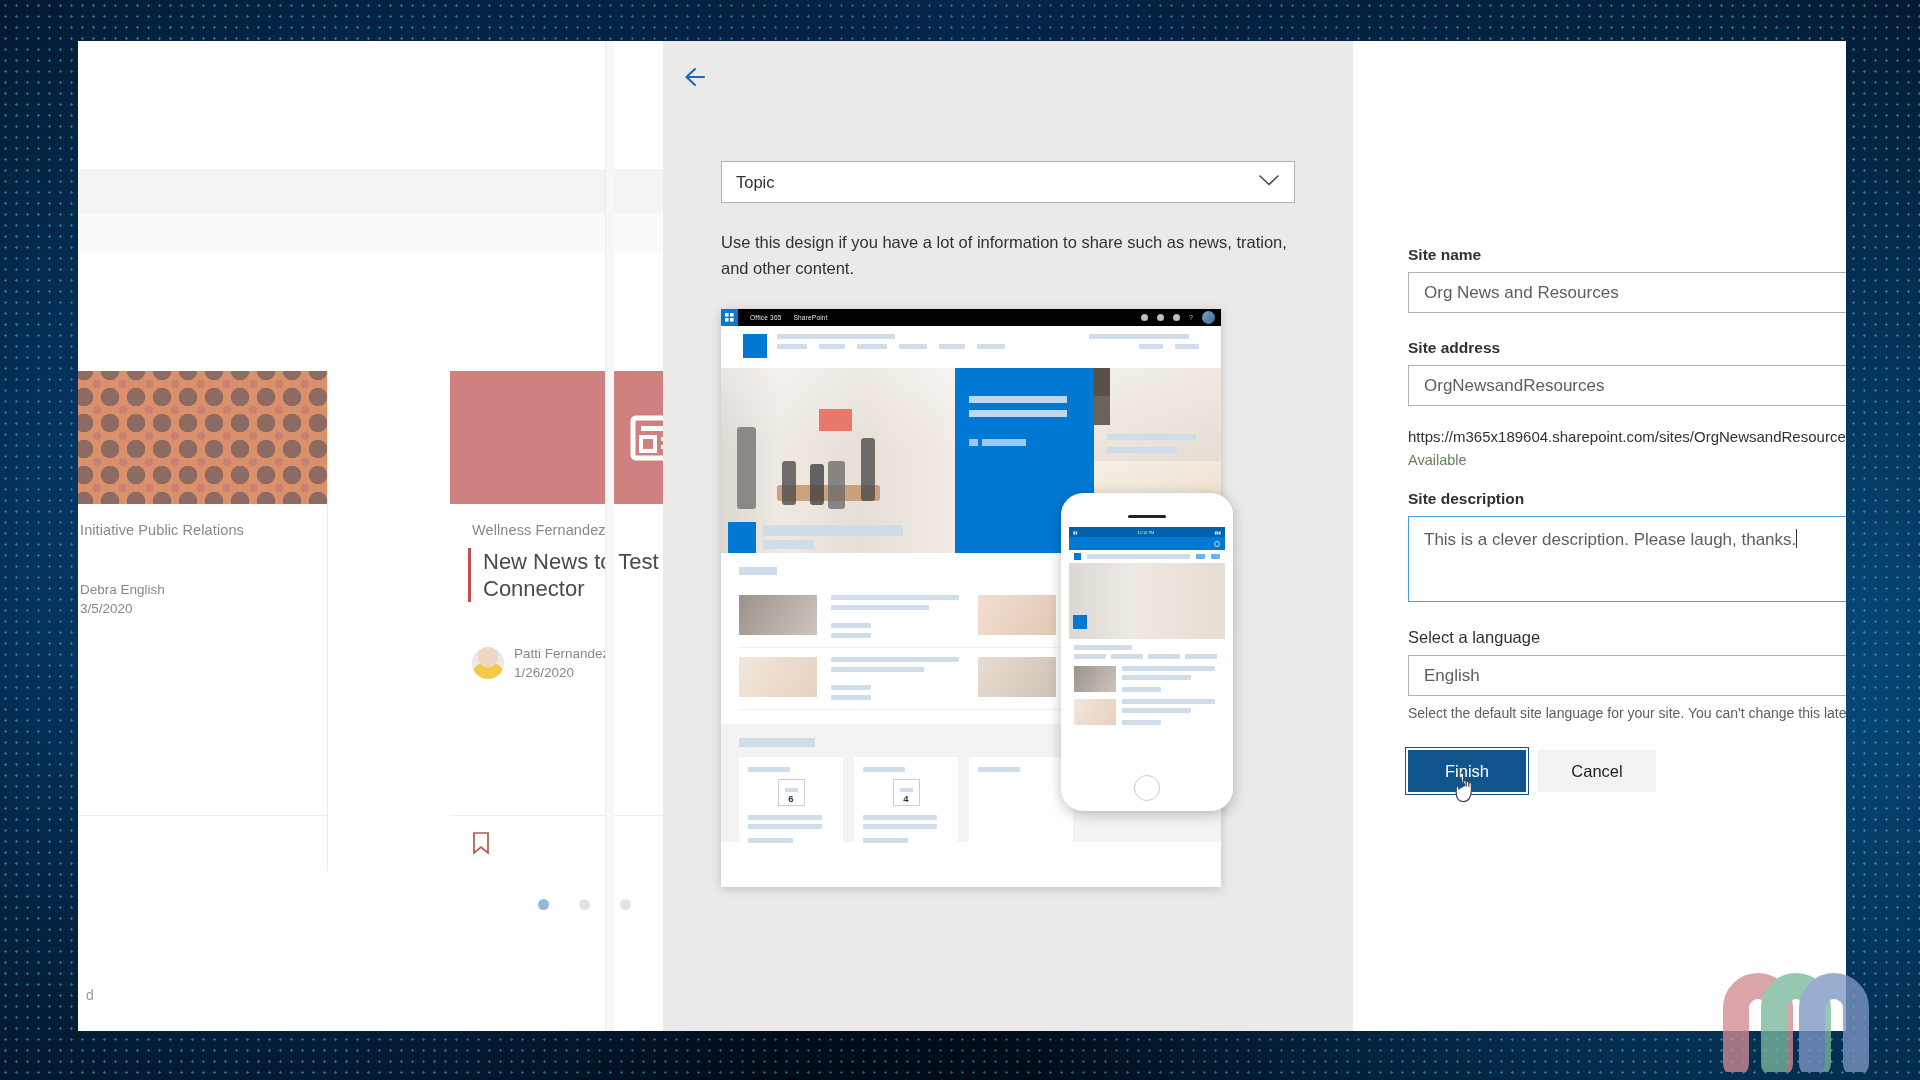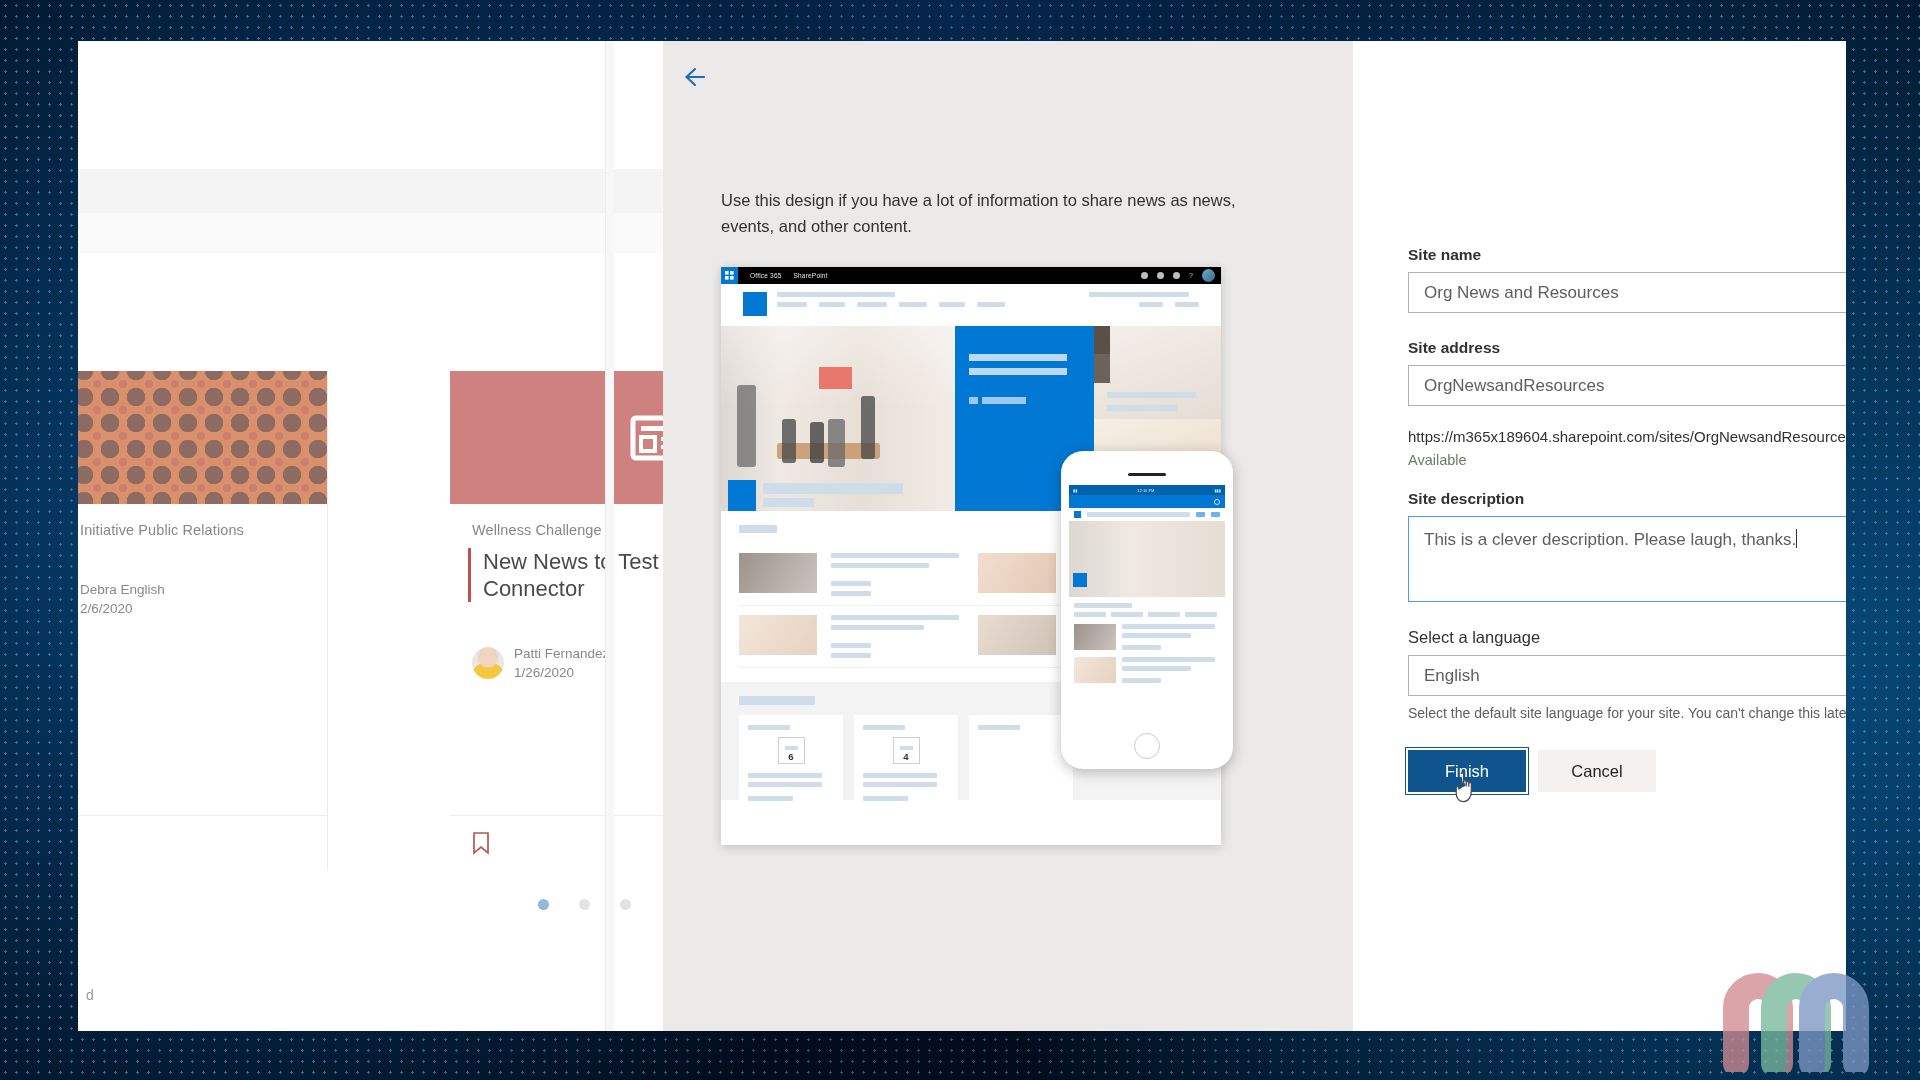--- a/index.html
+++ b/index.html
@@ -230,39 +230,39 @@
     <div id="sp-topbar"></div>
     <div id="sp-strip"></div>
 
     <div class="news-card c1">
       <div class="card-thumb thumb-hex"></div>
       <div class="card-body">
         <div class="card-kicker">Initiative Public Relations</div>
         <div class="card-meta">
           <div class="meta-text">
             <div>Debra English</div>
-            <div>2/6/2020</div>
+            <div>3/5/2020</div>
           </div>
         </div>
       </div>
       <div class="card-footer"></div>
     </div>
 
     <div class="news-card c2">
       <div class="card-thumb thumb-solid">
         <svg class="news-glyph" viewBox="0 0 70 52">
           <rect x="4" y="6" width="58" height="40" rx="3" fill="none" stroke="#fff" stroke-width="5"></rect>
           <rect x="12" y="14" width="42" height="5" fill="#fff"></rect>
           <rect x="12" y="25" width="14" height="14" fill="none" stroke="#fff" stroke-width="4"></rect>
           <rect x="32" y="25" width="22" height="4" fill="#fff"></rect>
           <rect x="32" y="33" width="22" height="4" fill="#fff"></rect>
         </svg>
       </div>
       <div class="card-body">
-        <div class="card-kicker">Wellness Challenge</div>
+        <div class="card-kicker">Wellness Fernandez</div>
         <div class="card-title">New News to Test Connector</div>
         <div class="card-meta">
           <div class="avatar"></div>
           <div class="meta-text">
             <div>Patti Fernandez</div>
             <div>1/26/2020</div>
           </div>
         </div>
       </div>
       <div class="card-footer">
@@ -286,22 +286,30 @@
 
     <div id="back-arrow">
       <svg width="30" height="22" viewBox="0 0 30 22">
         <path d="M11 3 L2.5 11 L11 19" fill="none" stroke="#1a6cb5" stroke-width="2.1" stroke-linecap="round" stroke-linejoin="round"></path>
         <path d="M2.8 11 H20" fill="none" stroke="#1a6cb5" stroke-width="2.1" stroke-linecap="round"></path>
       </svg>
     </div>
 
     <div id="panel-inner">
 
-
-      <div id="design-desc">Use this design if you have a lot of information to share news as news, events, and other content.</div>
+      <div id="design-select">
+        <span class="val">Topic</span>
+        <span class="chev">
+          <svg width="22" height="13" viewBox="0 0 22 13">
+              <path d="M2 2 L11 10.5 L20 2" fill="none" stroke="#4a4a4a" stroke-width="1.6" stroke-linecap="round" stroke-linejoin="round"></path>
+            </svg>
+        </span>
+      </div>
+
+      <div id="design-desc">Use this design if you have a lot of information to share such as news, tration, and other content.</div>
 
       <div id="preview">
         <div id="preview-desktop">
           <div id="mock-appbar">
             <div id="mock-waffle">
               <svg width="9" height="9" viewBox="0 0 9 9">
                   <g fill="#fff">
                     <rect x="0" y="0" width="3.6" height="3.6"></rect>
                     <rect x="5" y="0" width="3.6" height="3.6"></rect>
                     <rect x="0" y="5" width="3.6" height="3.6"></rect>

